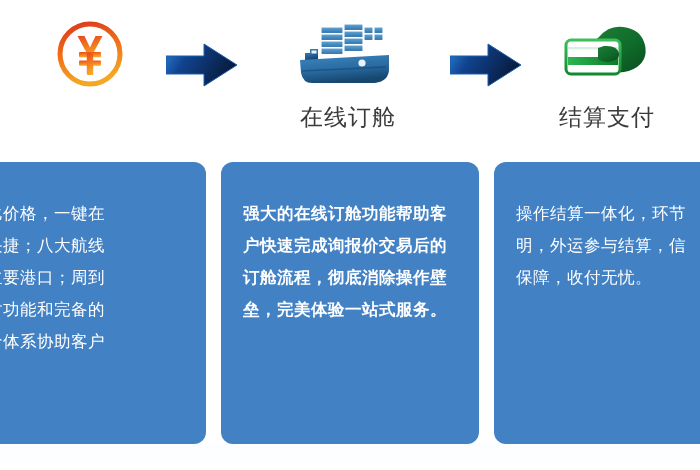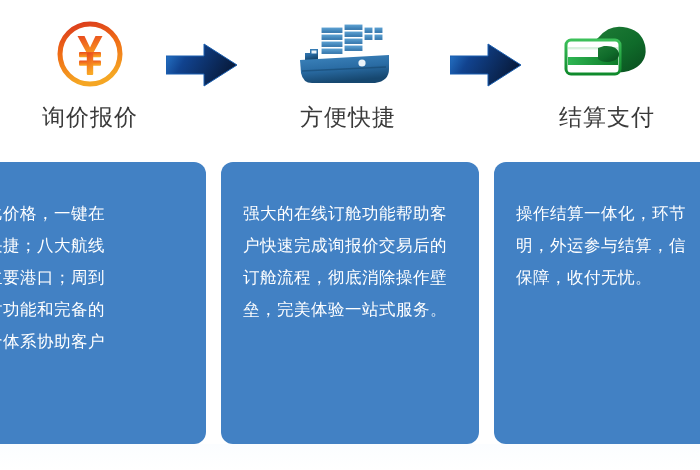--- a/index.html
+++ b/index.html
@@ -97,21 +97,21 @@
     right: 22px;
     top: 36px;
     color: #ffffff;
     font-size: 16.5px;
     line-height: 32px;
     letter-spacing: 0.5px;
     text-align: left;
     white-space: pre-wrap;
   }
   .panel-1 .panel-text { left: 24px; right: 16px; }
-  .panel-2 .panel-text { left: 22px; right: 16px; }
+  .panel-2 .panel-text { left: 22px; right: 16px; font-weight: bold; }
   .panel-3 .panel-text { left: 22px; right: 14px; }
 
   
   #bottom-fill {
     position: absolute;
     left: 0;
     top: 444px;
     width: 700px;
     height: 26px;
     background: linear-gradient(to bottom, #fbfdff 0%, #ffffff 100%);
@@ -139,21 +139,20 @@
         </defs>
         <circle cx="39" cy="39" r="30" fill="none" stroke="url(#coinGrad)" stroke-width="5"></circle>
         <g fill="url(#yenGrad)">
           <polygon points="39,44 26.5,21 33.5,21 39,32.5 44.5,21 51.5,21 39,44"></polygon>
           <rect x="28" y="37" width="22" height="5.2" rx="1"></rect>
           <rect x="28" y="45.5" width="22" height="5.2" rx="1"></rect>
           <rect x="35.8" y="38" width="6.4" height="22" rx="1"></rect>
         </g>
       </svg>
     </div>
-    <div class="step-label">询价报价</div>
   </div>
 
   <div class="arrow arrow-1">
     <svg width="72" height="44" viewBox="0 0 72 44" aria-hidden="true">
       <defs>
         <linearGradient id="arrGrad1" x1="0" y1="0" x2="1" y2="0.35">
           <stop offset="0%" stop-color="#2a7fd4"></stop>
           <stop offset="35%" stop-color="#11438f"></stop>
           <stop offset="100%" stop-color="#081c3f"></stop>
         </linearGradient>
@@ -193,21 +192,21 @@
         </g>
 
         <path d="M9 45 L9 38 L14 38 L14 34 L22 34 L22 45 Z" fill="url(#hullGrad)"></path>
         <rect x="15.5" y="35.5" width="5" height="3" fill="#eaf3fa"></rect>
 
         <path d="M4 45 L93 40 L93 54 Q93 66 79 68 L16 68 Q7 68 5 58 Z" fill="url(#hullGrad)"></path>
         <circle cx="66" cy="48" r="3.6" fill="#eaf3fa"></circle>
         <path d="M6 56 L90 52" stroke="#14436a" stroke-width="1.6" fill="none" opacity="0.55"></path>
       </svg>
     </div>
-    <div class="step-label">方便快捷</div>
+    <div class="step-label">在线订舱</div>
   </div>
 
   <div class="arrow arrow-2">
     <svg width="72" height="44" viewBox="0 0 72 44" aria-hidden="true">
       <defs>
         <linearGradient id="arrGrad2" x1="0" y1="0" x2="1" y2="0.35">
           <stop offset="0%" stop-color="#2a7fd4"></stop>
           <stop offset="35%" stop-color="#11438f"></stop>
           <stop offset="100%" stop-color="#081c3f"></stop>
         </linearGradient>

